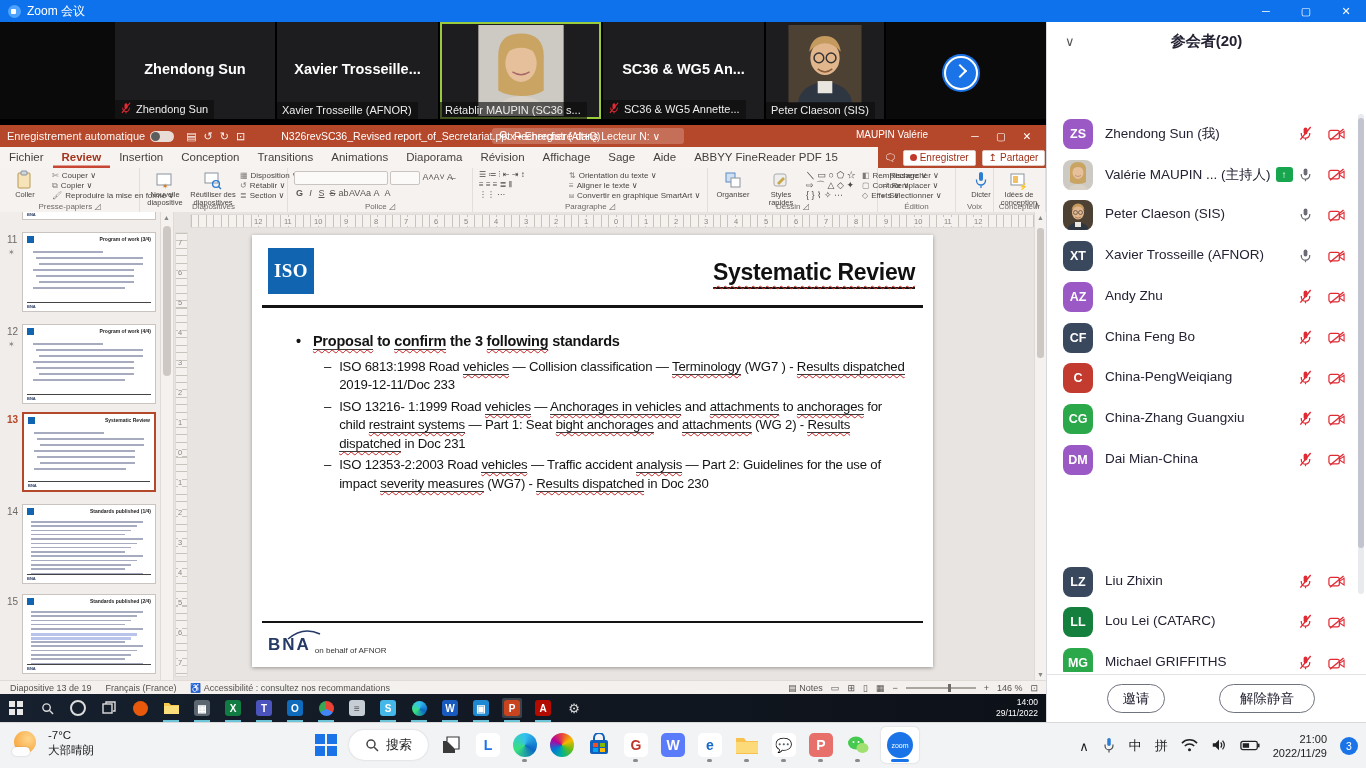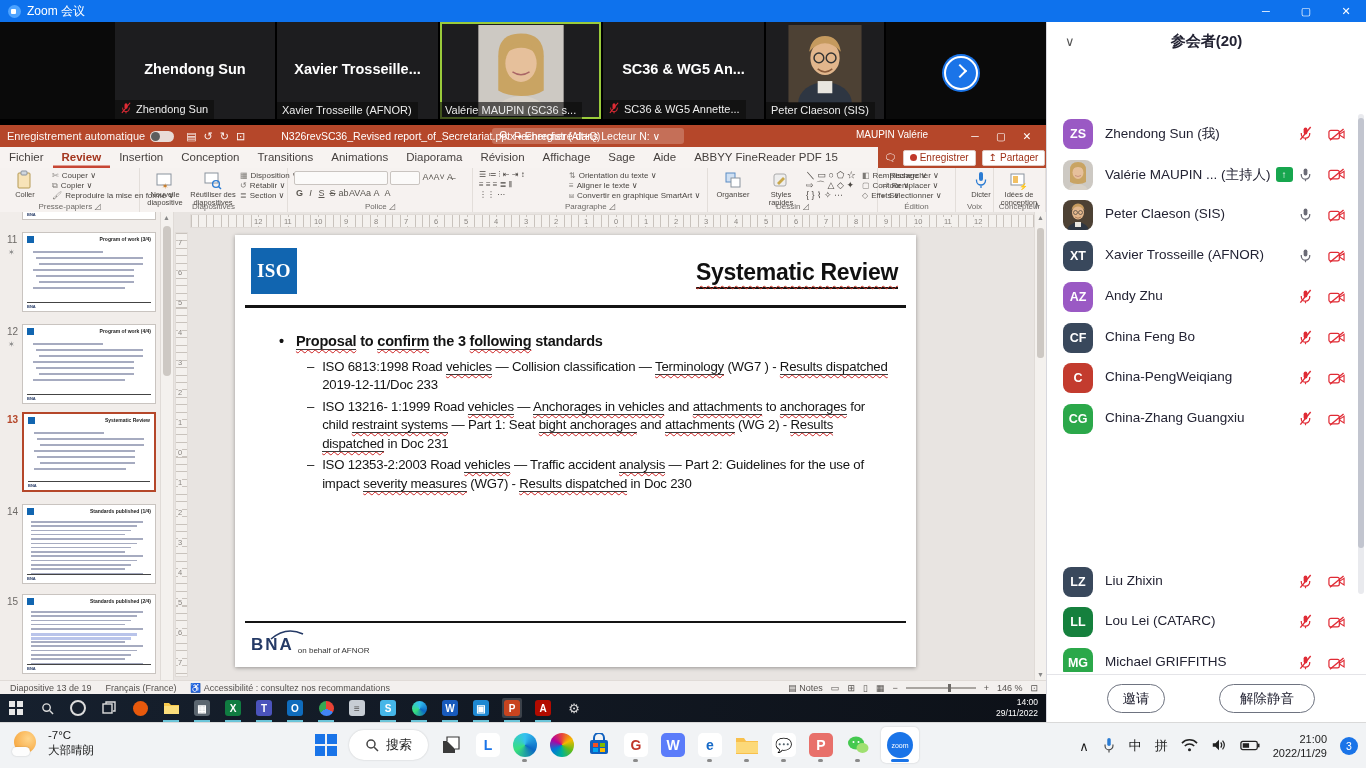--- a/index.html
+++ b/index.html
@@ -88,21 +88,21 @@
   #hruler{position:absolute;left:190px;top:2px;width:845px;height:14px;background:#F4F1EE;border:1px solid #E0DBD7;
      background-image:repeating-linear-gradient(90deg,#c9c3bd 0 1px,transparent 1px 7.45px);box-sizing:border-box;}
   #hruler span{position:absolute;top:2px;font-size:7.5px;color:#8a8580;background:#F4F1EE;padding:0 1px;}
   #vruler{position:absolute;left:175px;top:20px;width:13px;height:445px;background:#F4F1EE;border:1px solid #E0DBD7;
      background-image:repeating-linear-gradient(180deg,#c9c3bd 0 1px,transparent 1px 7.45px);box-sizing:border-box;}
   #vruler span{position:absolute;left:2px;font-size:7.5px;color:#8a8580;background:#F4F1EE;}
   #vscroll{position:absolute;right:0;top:0;width:11px;height:100%;background:#F4F1EE;border-left:1px solid #E0DBD7;}
   #vscroll b{position:absolute;left:2px;top:16px;width:7px;height:130px;background:#CDC8C3;border-radius:3px;}
   #vscroll i{position:absolute;left:2px;font-size:7px;color:#888;font-style:normal;}
   
-  #slide{position:absolute;left:235px;top:23px;width:681px;height:432px;background:#fff;box-shadow:0 1px 4px rgba(0,0,0,.35);}
+  #slide{position:absolute;left:252px;top:23px;width:681px;height:432px;background:#fff;box-shadow:0 1px 4px rgba(0,0,0,.35);}
   #slogo{position:absolute;left:16px;top:13px;width:46px;height:46px;background:#1165B0;color:#fff;display:flex;align-items:center;justify-content:center;font-weight:bold;font-size:19px;font-family:"Liberation Serif",serif;letter-spacing:.5px;}
   #stitle{position:absolute;right:18px;top:24px;font-size:23px;font-weight:bold;color:#101010;border-bottom:2.5px solid #151515;padding-bottom:1px;text-decoration:underline wavy #cc3326 1px;text-underline-offset:5px;letter-spacing:-.3px;}
   #srule{position:absolute;left:10px;right:10px;top:70px;height:3px;background:#141414;}
   #scontent{position:absolute;left:44px;top:98px;right:22px;color:#141414;}
   .bl1{display:flex;gap:12px;font-weight:bold;font-size:14.5px;margin-bottom:9px;letter-spacing:-.2px;}
   .bl2{display:flex;gap:8px;margin:3px 0 3px 28px;font-size:13.2px;line-height:1.4;letter-spacing:-.2px;}
   .mk{flex:none;}
   .u{border-bottom:1px solid #3a3a3a;text-decoration:underline wavy #cc2222 1px;text-underline-offset:3px;}
   #sfrule{position:absolute;left:10px;right:10px;bottom:44px;height:2.5px;background:#141414;}
   #sbna{position:absolute;left:16px;bottom:12px;display:flex;align-items:flex-end;gap:4px;}
@@ -178,21 +178,21 @@
       <div class="tile activeSpk" style="width: 163px;">
         <div class="pframe"><svg width="92" height="91" viewBox="0 0 60 64">
             <rect width="60" height="64" fill="#cdc9c3"></rect>
             <path d="M14 22 Q14 6 30 6 Q46 6 46 22 L46 46 Q40 50 30 50 Q20 50 14 46 Z" fill="#c9a463"></path>
             <ellipse cx="30" cy="66" rx="20" ry="16" fill="#d8d2c9"></ellipse>
             <ellipse cx="30" cy="27" rx="11" ry="13" fill="#e6c09b"></ellipse>
             <path d="M19 20 Q22 12 30 12 Q38 12 41 20 Q36 16 30 16 Q24 16 19 20Z" fill="#c9a463"></path>
             <path d="M24 33 q6 4 12 0" stroke="#a66" stroke-width="1" fill="none"></path>
           </svg></div>
         <div class="tlabel">
-          <span>Valérie MAUPIN (SC36 s...</span>
+          <span>Rétablir MAUPIN (SC36 s...</span>
         </div>
       </div>
       <div class="tile" style="width: 163px;">
         <div class="cname">SC36 &amp; WG5 An...</div>
         <div class="tlabel">
           <span><svg width="12" height="12" viewBox="0 0 16 16">
               <rect x="6" y="1.5" width="4" height="7.5" rx="2" fill="#E02B35"></rect>
               <path d="M3.5 7.5v1a4.5 4.5 0 0 0 9 0v-1" fill="none" stroke="#E02B35" stroke-width="1.3"></path>
               <line x1="8" y1="13" x2="8" y2="15.2" stroke="#E02B35" stroke-width="1.3"></line>
               <line x1="2.5" y1="14.5" x2="13.5" y2="1" stroke="#E02B35" stroke-width="1.5"></line>
@@ -777,20 +777,37 @@
           <span class="pcam"><svg width="17" height="13.26" viewBox="0 0 18 14">
               <rect x="1" y="2.5" width="11" height="9" rx="2" fill="none" stroke="#E02B35" stroke-width="1.3"></rect>
               <path d="M12.5 6.5l4.5-3v7l-4.5-3z" fill="none" stroke="#E02B35" stroke-width="1.2"></path>
               <line x1="2" y1="13" x2="16.5" y2="1" stroke="#E02B35" stroke-width="1.5"></line>
             </svg></span>
         </div>
         <div class="prow" style="top: 284.9px;">
           <div class="pav" style="background: rgb(43, 168, 74);">CG</div>
           <div class="pnm">
             <span>China-Zhang Guangxiu</span>
+          </div>
+          <span class="pmic"><svg width="15" height="15" viewBox="0 0 16 16">
+              <rect x="6" y="1.5" width="4" height="7.5" rx="2" fill="#E02B35"></rect>
+              <path d="M3.5 7.5v1a4.5 4.5 0 0 0 9 0v-1" fill="none" stroke="#E02B35" stroke-width="1.3"></path>
+              <line x1="8" y1="13" x2="8" y2="15.2" stroke="#E02B35" stroke-width="1.3"></line>
+              <line x1="2.5" y1="14.5" x2="13.5" y2="1" stroke="#E02B35" stroke-width="1.5"></line>
+            </svg></span>
+          <span class="pcam"><svg width="17" height="13.26" viewBox="0 0 18 14">
+              <rect x="1" y="2.5" width="11" height="9" rx="2" fill="none" stroke="#E02B35" stroke-width="1.3"></rect>
+              <path d="M12.5 6.5l4.5-3v7l-4.5-3z" fill="none" stroke="#E02B35" stroke-width="1.2"></path>
+              <line x1="2" y1="13" x2="16.5" y2="1" stroke="#E02B35" stroke-width="1.5"></line>
+            </svg></span>
+        </div>
+        <div class="prow" style="top: 325.6px;">
+          <div class="pav" style="background: rgb(154, 89, 196);">DM</div>
+          <div class="pnm">
+            <span>Dai Mian-China</span>
           </div>
           <span class="pmic"><svg width="15" height="15" viewBox="0 0 16 16">
               <rect x="6" y="1.5" width="4" height="7.5" rx="2" fill="#E02B35"></rect>
               <path d="M3.5 7.5v1a4.5 4.5 0 0 0 9 0v-1" fill="none" stroke="#E02B35" stroke-width="1.3"></path>
               <line x1="8" y1="13" x2="8" y2="15.2" stroke="#E02B35" stroke-width="1.3"></line>
               <line x1="2.5" y1="14.5" x2="13.5" y2="1" stroke="#E02B35" stroke-width="1.5"></line>
             </svg></span>
           <span class="pcam"><svg width="17" height="13.26" viewBox="0 0 18 14">
               <rect x="1" y="2.5" width="11" height="9" rx="2" fill="none" stroke="#E02B35" stroke-width="1.3"></rect>
               <path d="M12.5 6.5l4.5-3v7l-4.5-3z" fill="none" stroke="#E02B35" stroke-width="1.2"></path>

